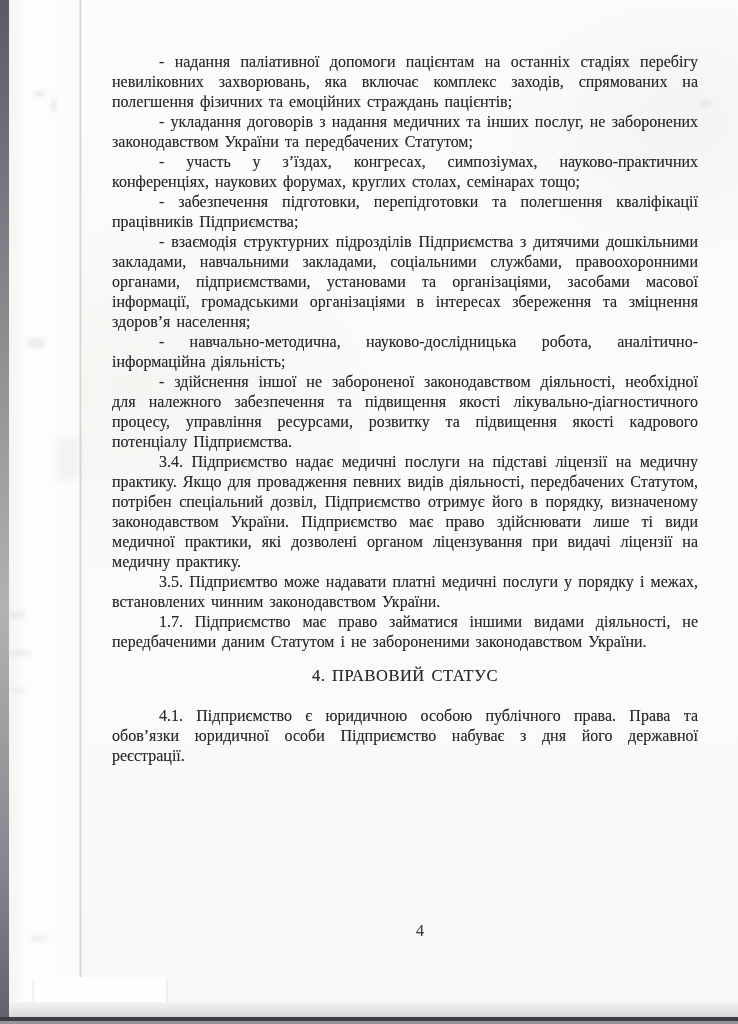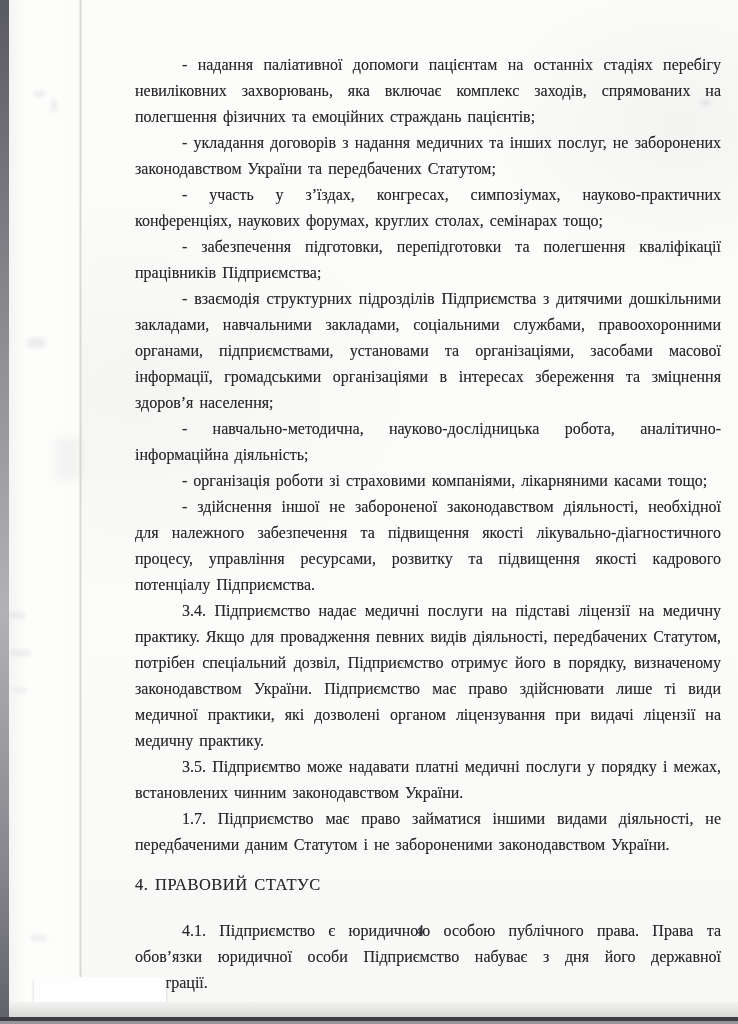--- a/index.html
+++ b/index.html
@@ -57,32 +57,32 @@
   .g2 { left: 52px; top: 99px;  width: 4px;  height: 13px; opacity: .40; }
   .g3 { left: 27px; top: 338px; width: 18px; height: 10px; opacity: .30; }
   .g4 { left: 55px; top: 437px; width: 28px; height: 44px; opacity: .16; filter: blur(4px); }
   .g5 { left: 8px;  top: 612px; width: 17px; height: 6px;  opacity: .30; }
   .g6 { left: 10px; top: 650px; width: 21px; height: 6px;  opacity: .28; }
   .g7 { left: 12px; top: 688px; width: 15px; height: 5px;  opacity: .26; }
   .g8 { left: 30px; top: 935px; width: 17px; height: 6px;  opacity: .26; }
   .g9 { left: 700px; top: 100px; width: 11px; height: 6px; opacity: .35; }
   
   .textblock {
-    position: absolute; left: 135px; top: 52px; width: 586px;
-    font-size: 16px; line-height: 26px;
+    position: absolute; left: 112px; top: 52px; width: 586px;
+    font-size: 16px; line-height: 20px;
     color: #28282d;
     text-align: justify;
     word-spacing: 2px;
     text-shadow: 0 0 0.5px rgba(40,40,45,0.45);
   }
   .textblock p { margin: 0; text-indent: 47px; }
   .section-heading {
     margin: 14px 0 20px 0;
     font-size: 16.5px; font-weight: normal;
-    text-indent: 0;
+    text-align: center; text-indent: 0;
     letter-spacing: 0.5px;
     color: #28282d;
   }
   .page-number {
     position: absolute; left: 127px; top: 922px; width: 586px;
     text-align: center;
     font-size: 16px; color: #3a3a40;
     text-shadow: 0 0 0.5px rgba(40,40,45,0.4);
   }
 </style>
@@ -103,21 +103,20 @@
 <div class="ghost g8"></div>
 <div class="ghost g9"></div>
 
 <div class="textblock">
   <p>- надання паліативної допомоги пацієнтам на останніх стадіях перебігу невиліковних захворювань, яка включає комплекс заходів, спрямованих на полегшення фізичних та емоційних страждань пацієнтів;</p>
   <p>- укладання договорів з надання медичних та інших послуг, не заборонених законодавством України та передбачених Статутом;</p>
   <p>- участь у з’їздах, конгресах, симпозіумах, науково-практичних конференціях, наукових форумах, круглих столах, семінарах тощо;</p>
   <p>- забезпечення підготовки, перепідготовки та полегшення кваліфікації працівників Підприємства;</p>
   <p>- взаємодія структурних підрозділів Підприємства з дитячими дошкільними закладами, навчальними закладами, соціальними службами, правоохоронними органами, підприємствами, установами та організаціями, засобами масової інформації, громадськими організаціями в інтересах збереження та зміцнення здоров’я населення;</p>
   <p>- навчально-методична, науково-дослідницька робота, аналітично-інформаційна діяльність;</p>
-  <p>- організація роботи зі страховими компаніями, лікарняними касами тощо;</p>
   <p>- здійснення іншої не забороненої законодавством діяльності, необхідної для належного забезпечення та підвищення якості лікувально-діагностичного процесу, управління ресурсами, розвитку та підвищення якості кадрового потенціалу Підприємства.</p>
   <p>3.4. Підприємство надає медичні послуги на підставі ліцензії на медичну практику. Якщо для провадження певних видів діяльності, передбачених Статутом, потрібен спеціальний дозвіл, Підприємство отримує його в порядку, визначеному законодавством України. Підприємство має право здійснювати лише ті види медичної практики, які дозволені органом ліцензування при видачі ліцензії на медичну практику.</p>
   <p>3.5. Підприємтво може надавати платні медичні послуги у порядку і межах, встановлених чинним законодавством України.</p>
   <p>1.7. Підприємство має право займатися іншими видами діяльності, не передбаченими даним Статутом і не забороненими законодавством України.</p>
   <h2 class="section-heading">4. ПРАВОВИЙ СТАТУС</h2>
   <p>4.1. Підприємство є юридичною особою публічного права. Права та обов’язки юридичної особи Підприємство набуває з дня його державної реєстрації.</p>
 </div>
 
 <div class="page-number">4</div>
 

